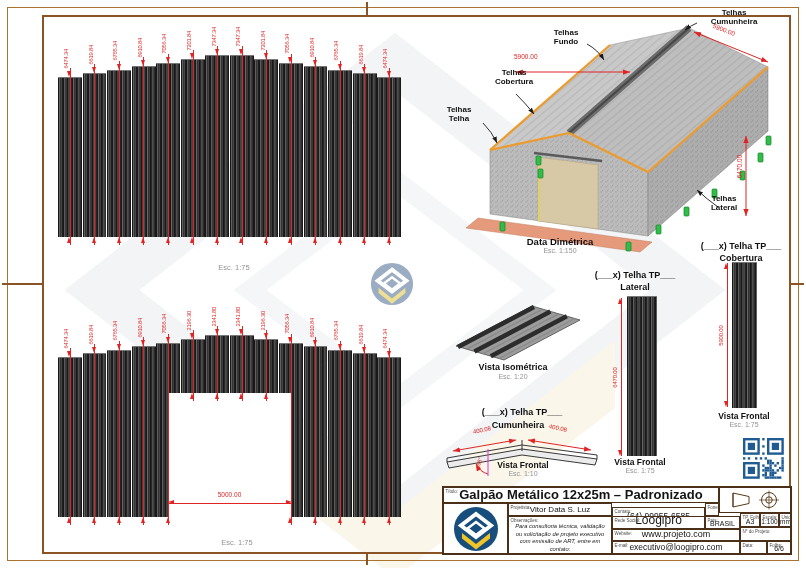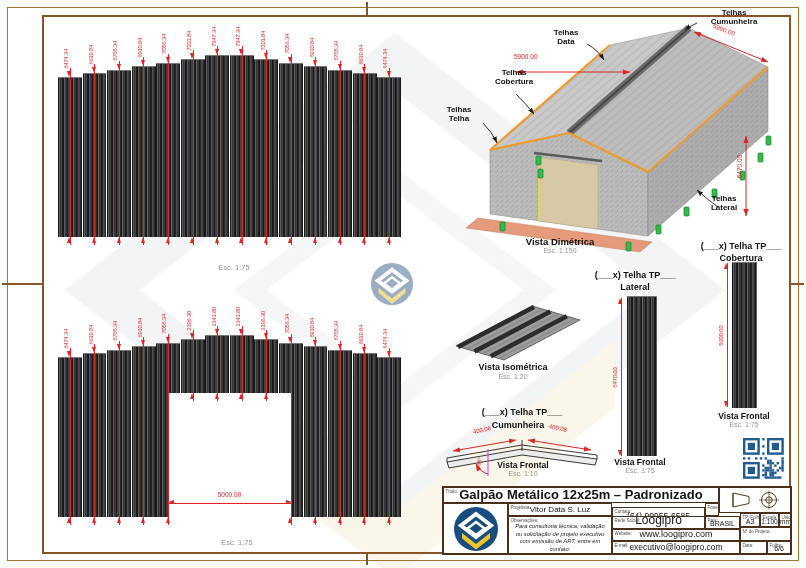--- a/index.html
+++ b/index.html
@@ -347,42 +347,42 @@
       <path d="M137,34 Q148,40 154,50" marker-end="url(#arrB)"></path>
       <path d="M247,13 Q240,16 235,20" marker-end="url(#arrB)"></path>
       <path d="M66,84 Q76,94 84,104" marker-end="url(#arrB)"></path>
       <path d="M33,113 Q42,122 47,133" marker-end="url(#arrB)"></path>
       <path d="M268,197 Q258,190 247,180" marker-end="url(#arrB)"></path>
     </g>
   </svg>
 
   <div class="callout" style="left:541px;top:29px;width:50px;">
     <div>Telhas</div>
-    <div>Data</div>
+    <div>Fundo</div>
   </div>
   <div class="callout" style="left:694px;top:9px;width:80px;">
     <div>Telhas</div>
     <div>Cumunheira</div>
   </div>
   <div class="callout" style="left:484px;top:69px;width:60px;">
     <div>Telhas</div>
     <div>Cobertura</div>
   </div>
   <div class="callout" style="left:436px;top:106px;width:46px;">
     <div>Telhas</div>
     <div>Telha</div>
   </div>
   <div class="callout" style="left:698px;top:195px;width:52px;">
     <div>Telhas</div>
     <div>Lateral</div>
   </div>
   <div class="redlbl" style="left:514px;top:53px;width:70px;text-align:left;">5900.00</div>
   <div class="redlbl" style="left:697px;top:26px;width:54px;transform:rotate(21deg);">5900.00</div>
   <div class="redlbl" style="left:712px;top:163px;width:54px;transform:rotate(-90deg);">6470.00</div>
-  <div class="vtitle sm" style="left:505px;top:236px;width:110px;">Vista Dimétrica</div>
+  <div class="vtitle sm" style="left:505px;top:236px;width:110px;">Data Dimétrica</div>
   <div class="vesc xs" style="left:505px;top:247px;width:110px;">Esc. 1:150</div>
 
   <svg class="abs" style="left:452px;top:294px;" width="132" height="68" viewBox="0 0 132 68">
     <polygon points="4,52 80,12 128,26 52,66" fill="#9c9c9c" stroke="#4a4a4a" stroke-width="0.8"></polygon>
     <g>
       <line x1="6" y1="53" x2="82" y2="13" stroke="#2c2c2c" stroke-width="4.5"></line>
       <line x1="14.2" y1="55.3" x2="90.2" y2="15.3" stroke="#8a8a8a" stroke-width="1.3"></line>
       <line x1="22.4" y1="57.6" x2="98.4" y2="17.6" stroke="#2c2c2c" stroke-width="4.5"></line>
       <line x1="30.6" y1="59.9" x2="106.6" y2="19.9" stroke="#8a8a8a" stroke-width="1.3"></line>
       <line x1="38.8" y1="62.2" x2="114.8" y2="22.2" stroke="#2c2c2c" stroke-width="4.5"></line>
@@ -484,21 +484,21 @@
     <div class="tbc" style="left:169px;top:29px;width:93px;height:13px;">
       <span class="tblabel">Rede Social:</span>
       <div class="tbval" style="font-size:12px;">Loogipro</div>
     </div>
     <div class="tbc" style="left:262px;top:29px;width:35px;height:13px;">
       <span class="tblabel">País:</span>
       <div class="tbval" style="font-size:7px;">BRASIL</div>
     </div>
     <div class="tbc" style="left:169px;top:42px;width:128px;height:12px;">
       <span class="tblabel">Website:</span>
-      <div class="tbval" style="font-size:9px;">www.loogipro.com</div>
+      <div class="tbval" style="font-size:9px;">www.projeto.com</div>
     </div>
     <div class="tbc" style="left:169px;top:54px;width:128px;height:13px;">
       <span class="tblabel">E-mail:</span>
       <div class="tbval" style="font-size:8.5px;">executivo@loogipro.com</div>
     </div>
     <div class="tbc" style="left:297px;top:26px;width:20px;height:14px;">
       <span class="tblabel">TP. Folha:</span>
       <div class="tbval" style="font-size:7px;">A3</div>
     </div>
     <div class="tbc" style="left:317px;top:26px;width:19px;height:14px;">

